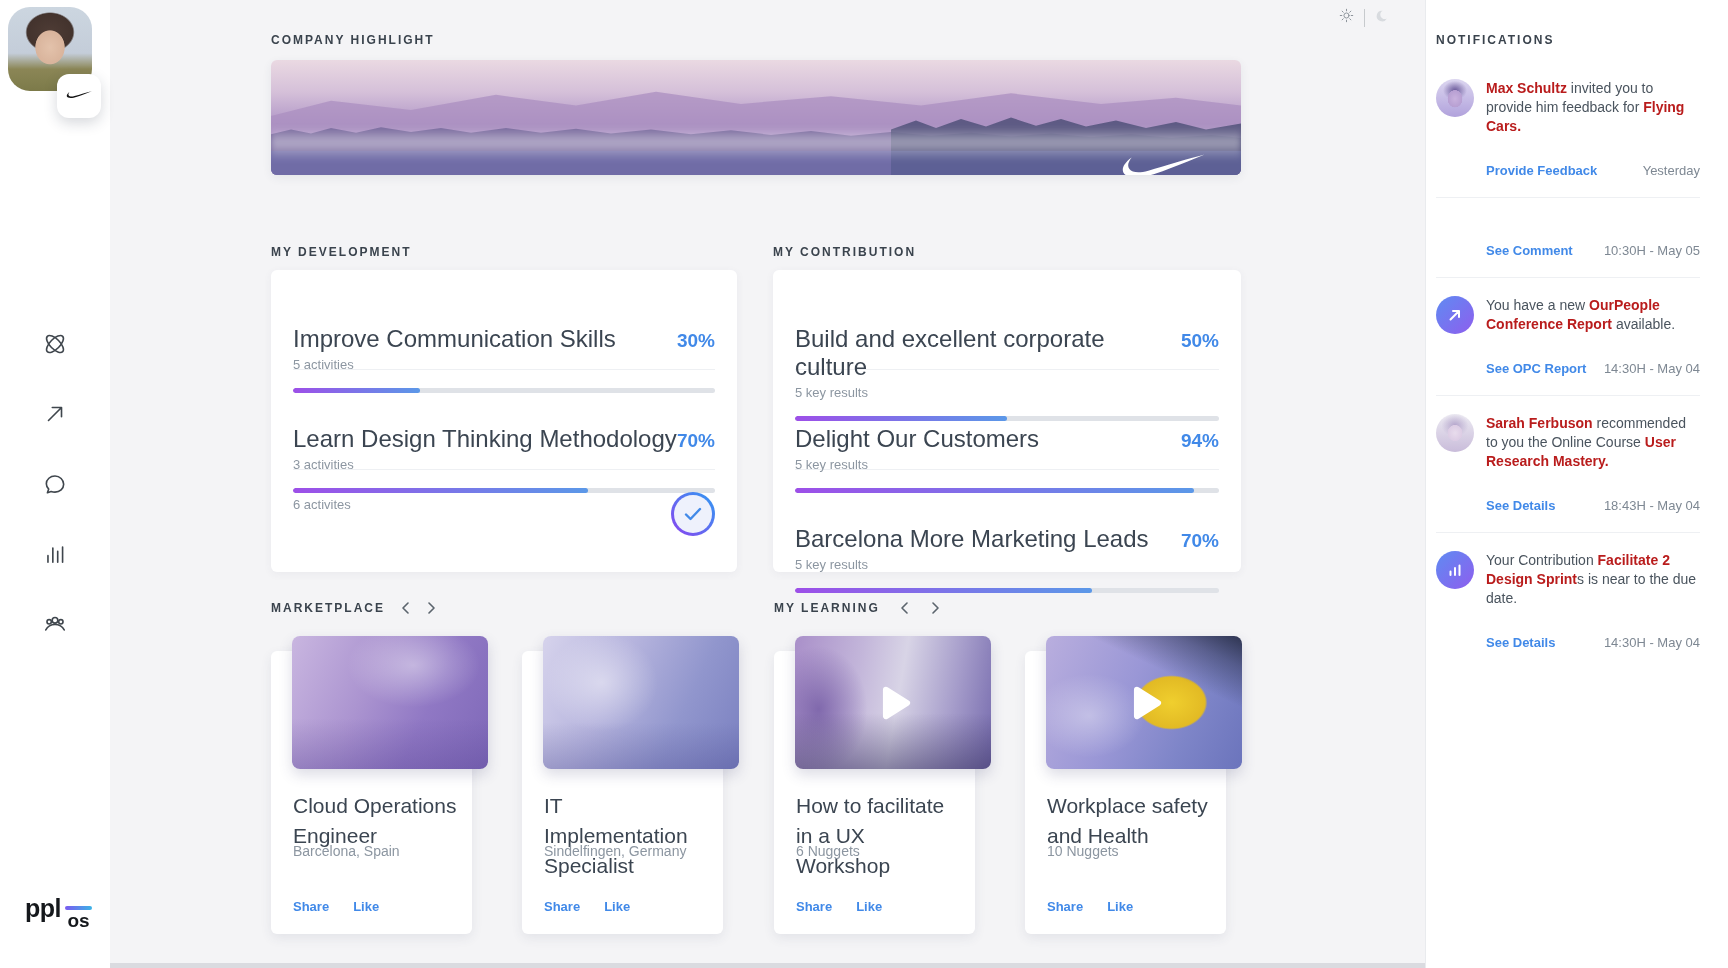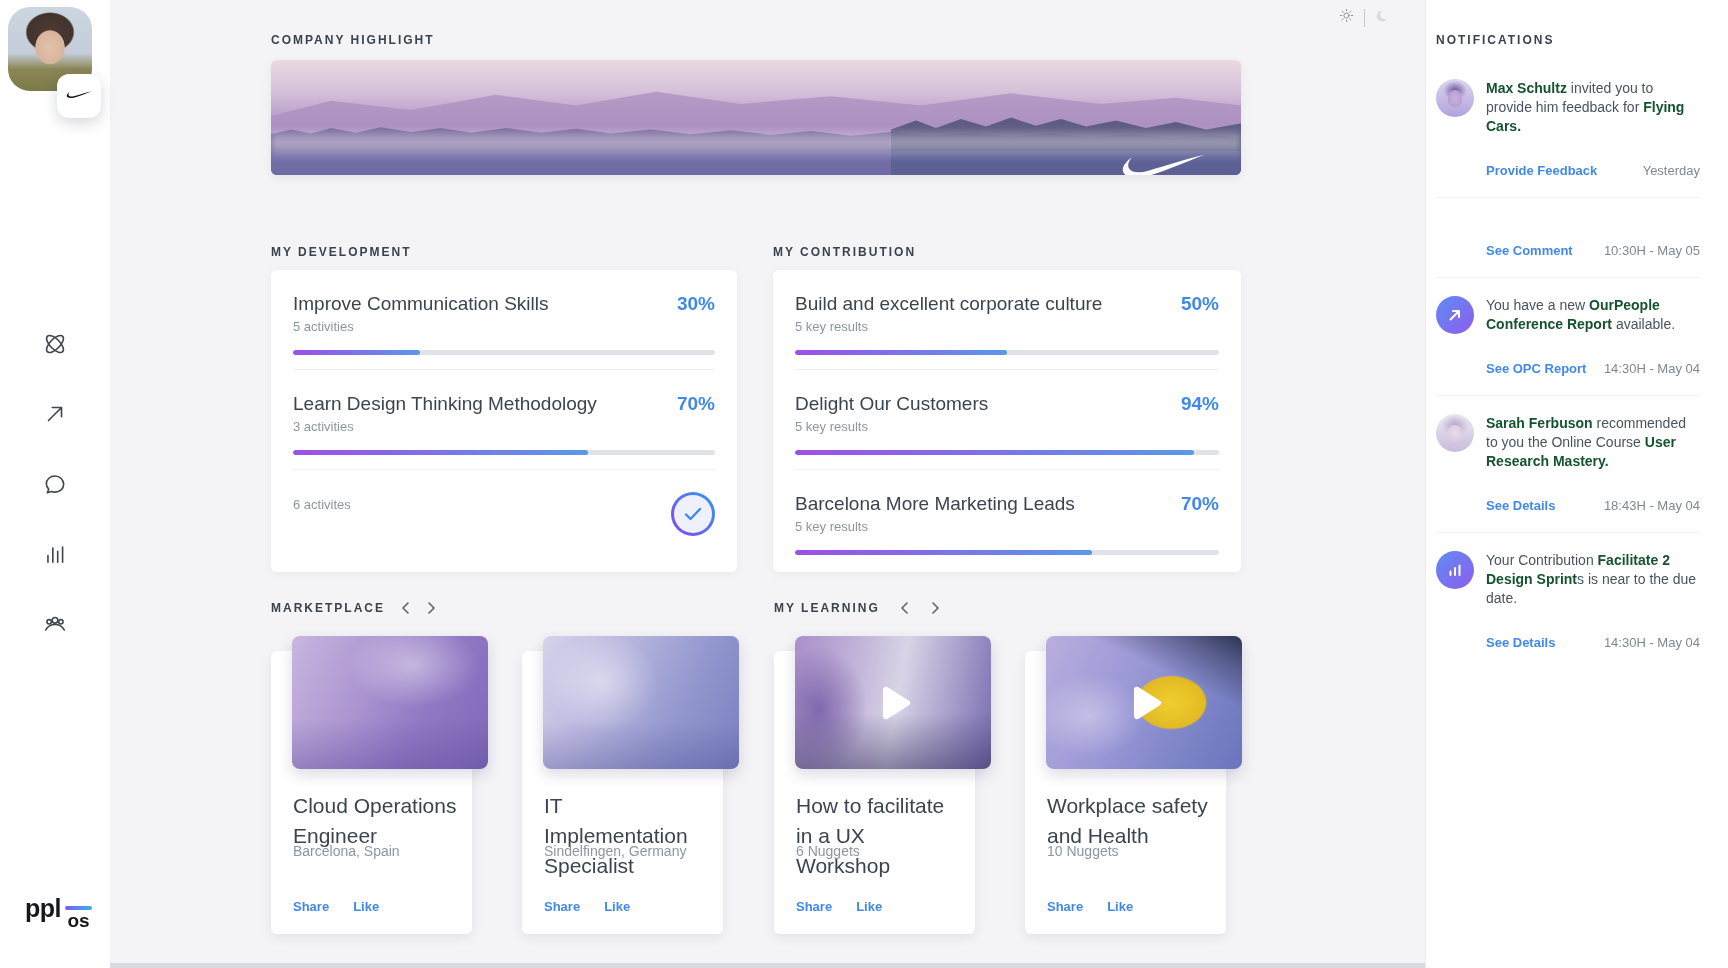--- a/index.html
+++ b/index.html
@@ -51,21 +51,21 @@
   .banner .swoosh { position:absolute; right:32px; top:94px; width:92px; height:33px; }
 
   
   .pcard { position:absolute; top:270px; width:466px; height:302px; background:#fff; border-radius:6px;
     box-shadow:0 2px 8px rgba(60,70,100,.06); padding:0 22px; }
   .pcard.dev { left:0; }
   .pcard.contrib { left:502px; width:468px; }
   .prow { height:100px; padding-top:23px; position:relative; border-bottom:1px solid #eef0f3; }
   .prow.last { border-bottom:none; }
   .prow-head { display:flex; justify-content:space-between; align-items:baseline; }
-  .ptitle { font-size:19px; color:var(--text_dark,#3b4551); }
+  .ptitle { font-size:24px; color:var(--text_dark,#3b4551);margin-top:32px; }
   .ppercent { font-size:19px; font-weight:bold; color:var(--accent,#4189e8); }
   .psub { font-size:13px; color:var(--text_gray,#8c96a1); margin-top:4px; }
   .ptrack { margin-top:16px; height:5px; border-radius:3px; background:var(--track,#dfe2e7); overflow:hidden; }
   .pfill { height:100%; border-radius:3px; background:linear-gradient(90deg,var(--progress_start,#9d4fe8),var(--progress_end,#5b98e8)); }
   .done-badge { position:absolute; right:0; top:22px; width:44px; height:44px; border-radius:50%; padding:3px;
     background:linear-gradient(45deg,var(--ring_start,#8a43f0) 0%,var(--ring_end,#2f9bf2) 100%); }
   .done-badge .inner { width:100%; height:100%; border-radius:50%; background:#eef1fc; display:flex; align-items:center; justify-content:center; }
   .done-badge svg { width:18px; height:14px; stroke:var(--accent,#4189e8); fill:none; stroke-width:2.4; stroke-linecap:round; stroke-linejoin:round; }
 
   
@@ -117,21 +117,21 @@
       radial-gradient(24px 20px at 50% 32%, #5c4a8e 0%, rgba(92,74,142,0) 62%),
       linear-gradient(180deg,#c2a8e0 0%,#9279c4 100%); }
   .n-av-photo3 { background:
       radial-gradient(12px 13px at 50% 50%, #e8dcec 0%, #dcccE4 60%, rgba(0,0,0,0) 63%),
       radial-gradient(22px 18px at 50% 30%, #b5a6cc 0%, rgba(181,166,204,0) 62%),
       linear-gradient(180deg,#eceaf2 0%,#c9bcda 100%); }
   .n-av-icon { background:linear-gradient(135deg,var(--icon_grad_start,#5f8bf2) 0%,var(--icon_grad_end,#8e5eee) 100%);
       display:flex; align-items:center; justify-content:center; }
   .n-av-icon svg { width:16px; height:16px; stroke:#fff; fill:none; stroke-width:2; stroke-linecap:round; stroke-linejoin:round; }
   .n-text { font-size:14px; line-height:19px; color:#4a545e; width:215px; }
-  .n-text strong { color:#14532d; }
+  .n-text strong { color:#b91c1c; }
   .n-action-row { display:flex; justify-content:space-between; align-items:baseline; margin:27px 0 0 50px; }
   .n-time { font-size:13px; color:#7e8893; }
 
   .sun-icon svg { width:17px; height:17px; stroke:#8d949b; fill:none; stroke-width:1.4; stroke-linecap:round; }
   .moon-icon svg { width:15px; height:16px; }
 </style>
 </head>
 <body>
 
 <div class="stage">

